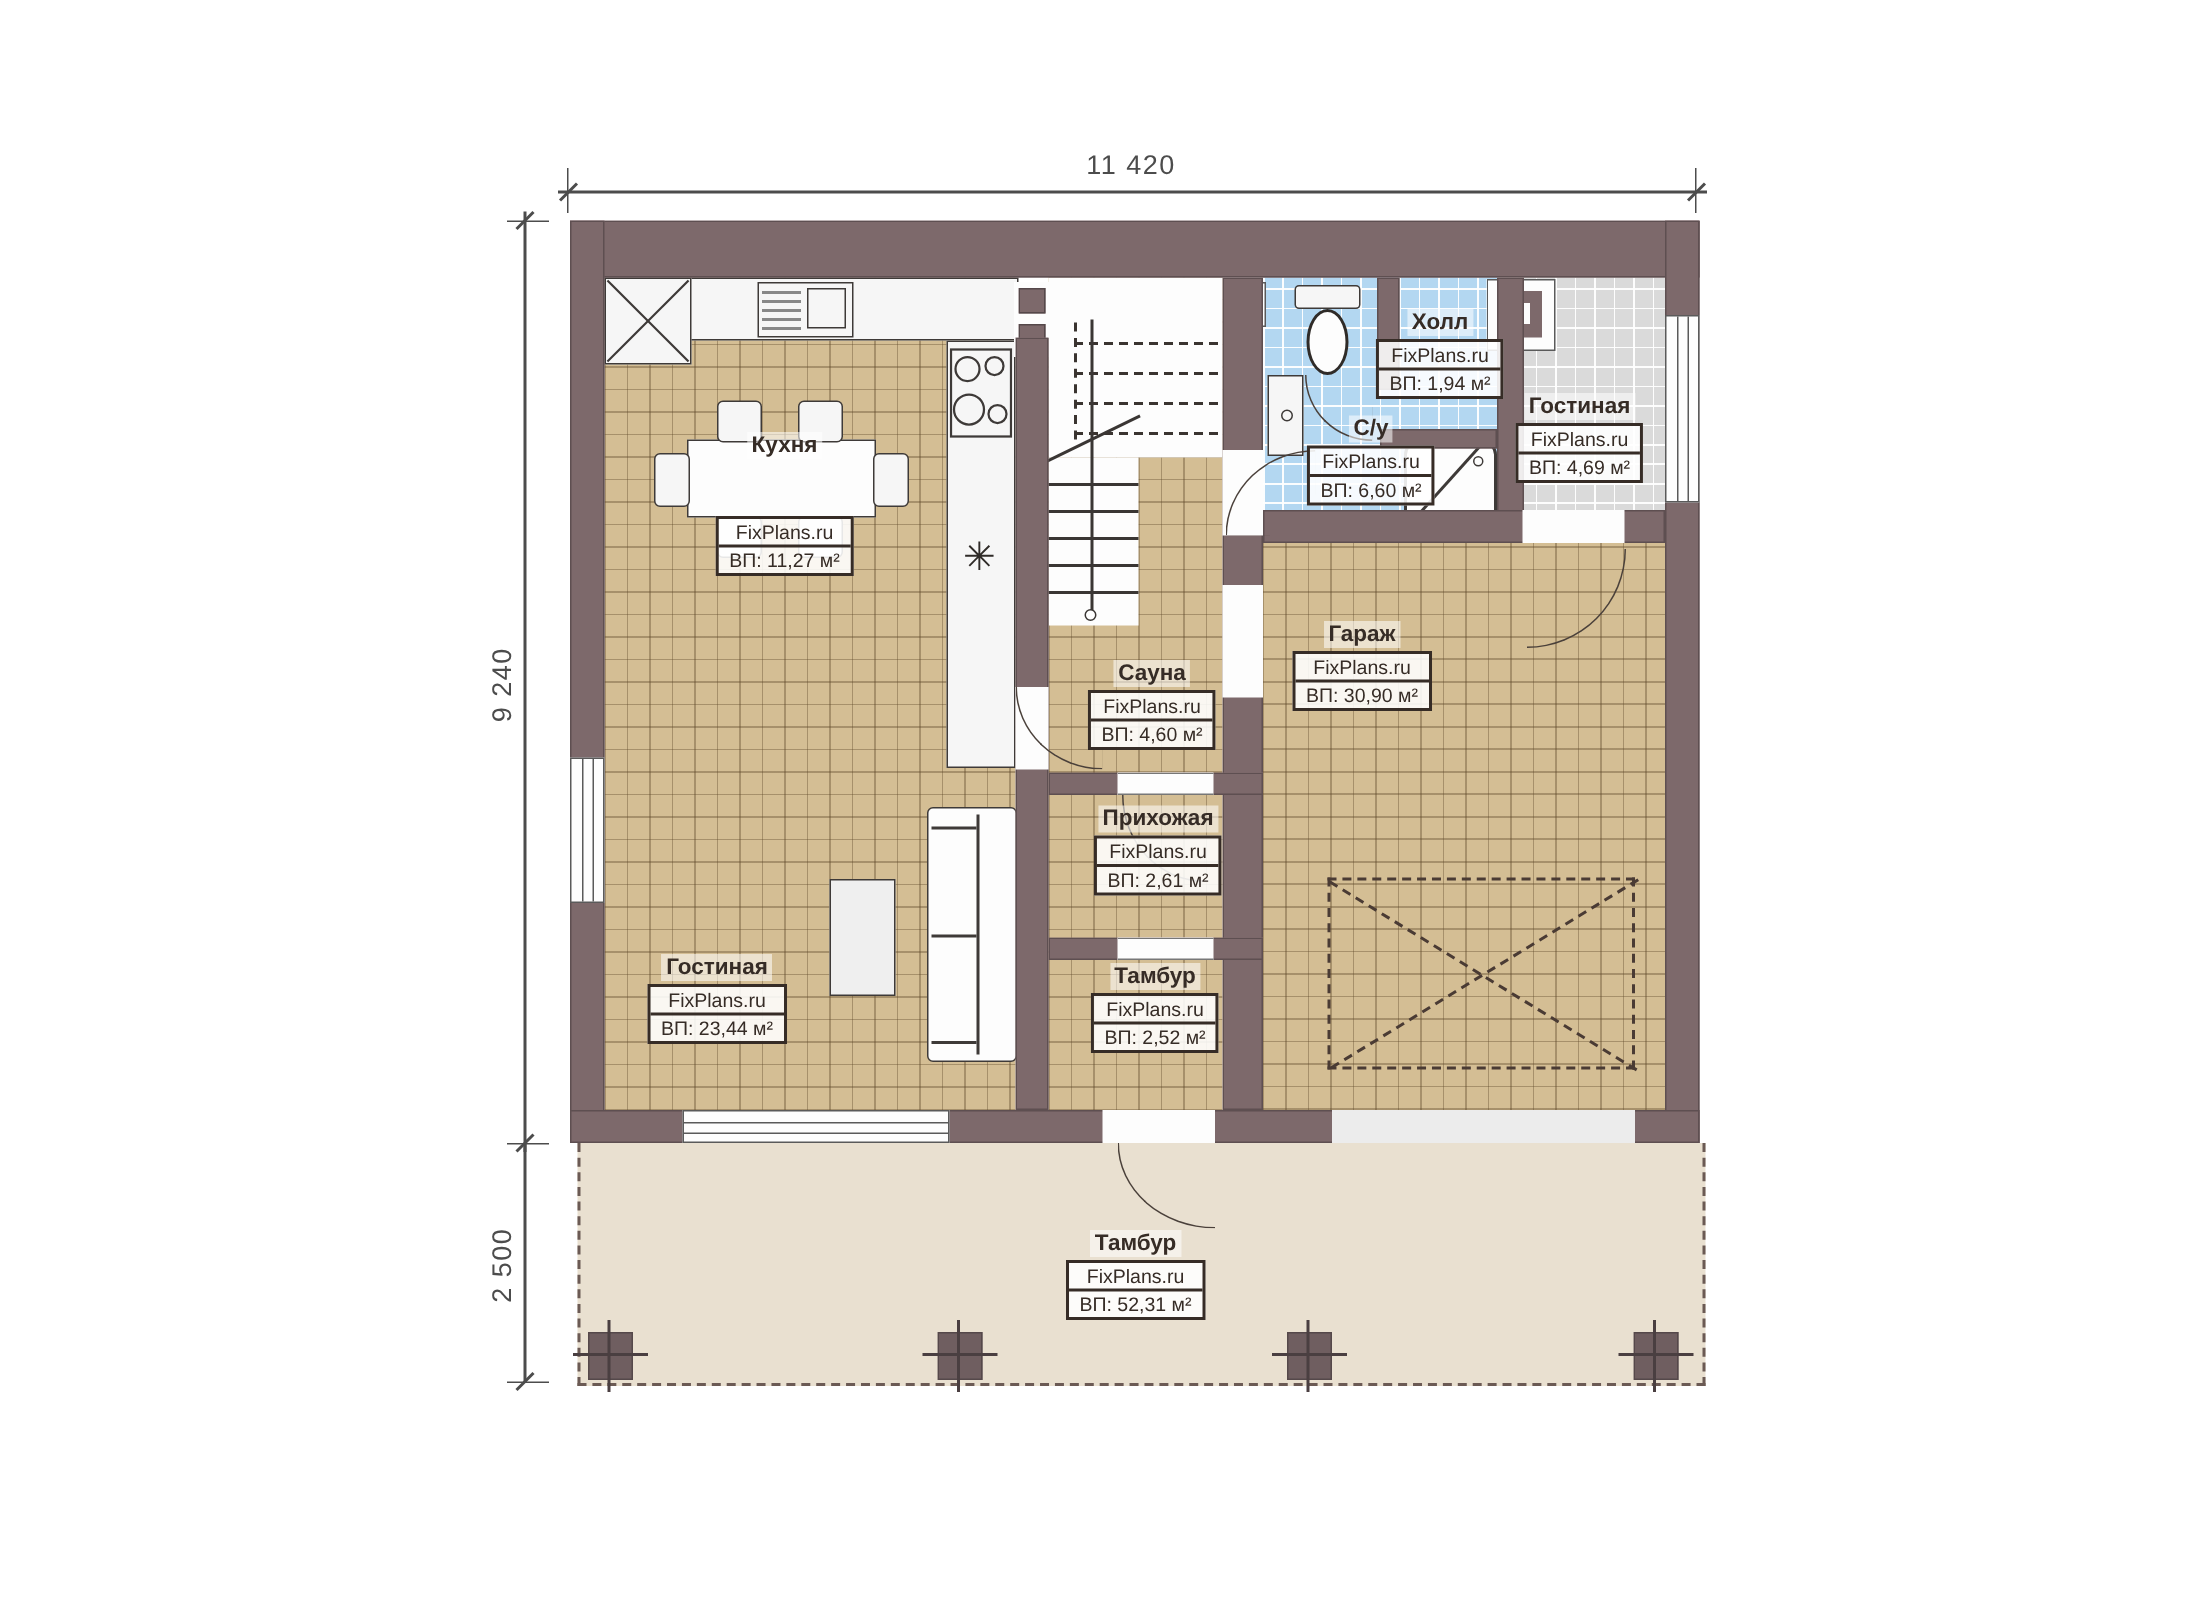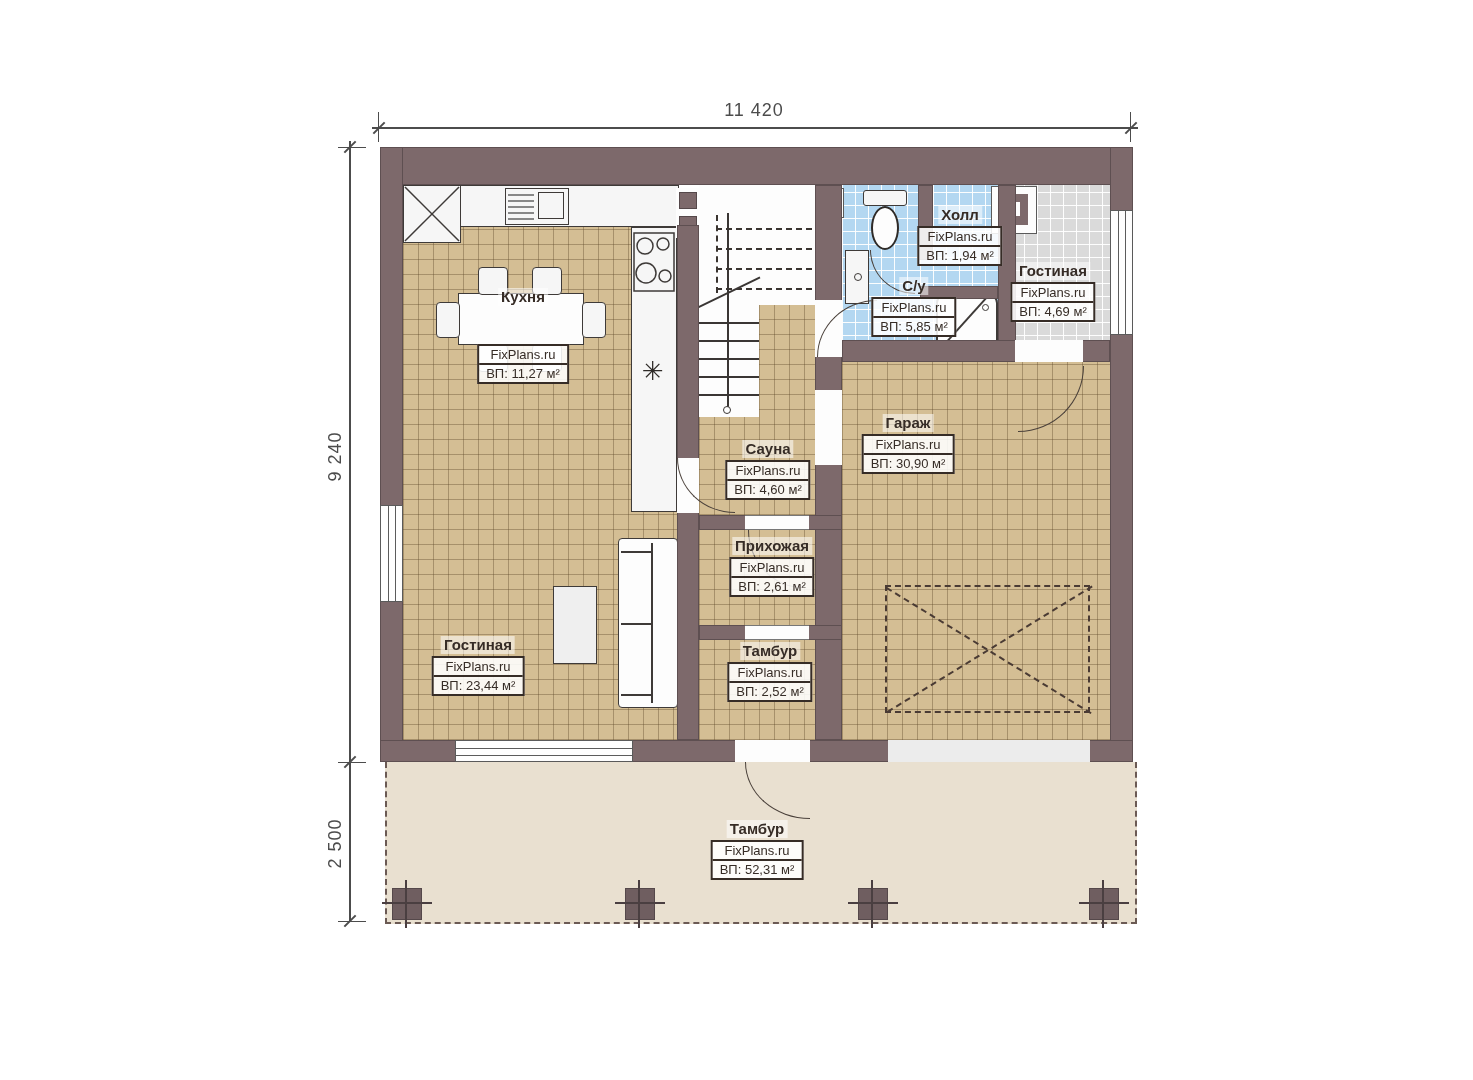--- a/index.html
+++ b/index.html
@@ -199,21 +199,21 @@
     <div class="rl-name">Гостиная</div>
     <div class="rl-box">
       <div class="rl-brand">FixPlans.ru</div>
       <div class="rl-area">ВП: 4,69 м²</div>
     </div>
   </div>
   <div class="rlabel" style="left:914px;top:277px;">
     <div class="rl-name">С/у</div>
     <div class="rl-box">
       <div class="rl-brand">FixPlans.ru</div>
-      <div class="rl-area">ВП: 5,85 м²</div>
+      <div class="rl-area">ВП: 6,60 м²</div>
     </div>
   </div>
   <div class="rlabel" style="left:908px;top:414px;">
     <div class="rl-name">Гараж</div>
     <div class="rl-box">
       <div class="rl-brand">FixPlans.ru</div>
       <div class="rl-area">ВП: 30,90 м²</div>
     </div>
   </div>
   <div class="rlabel" style="left:768px;top:440px;">

